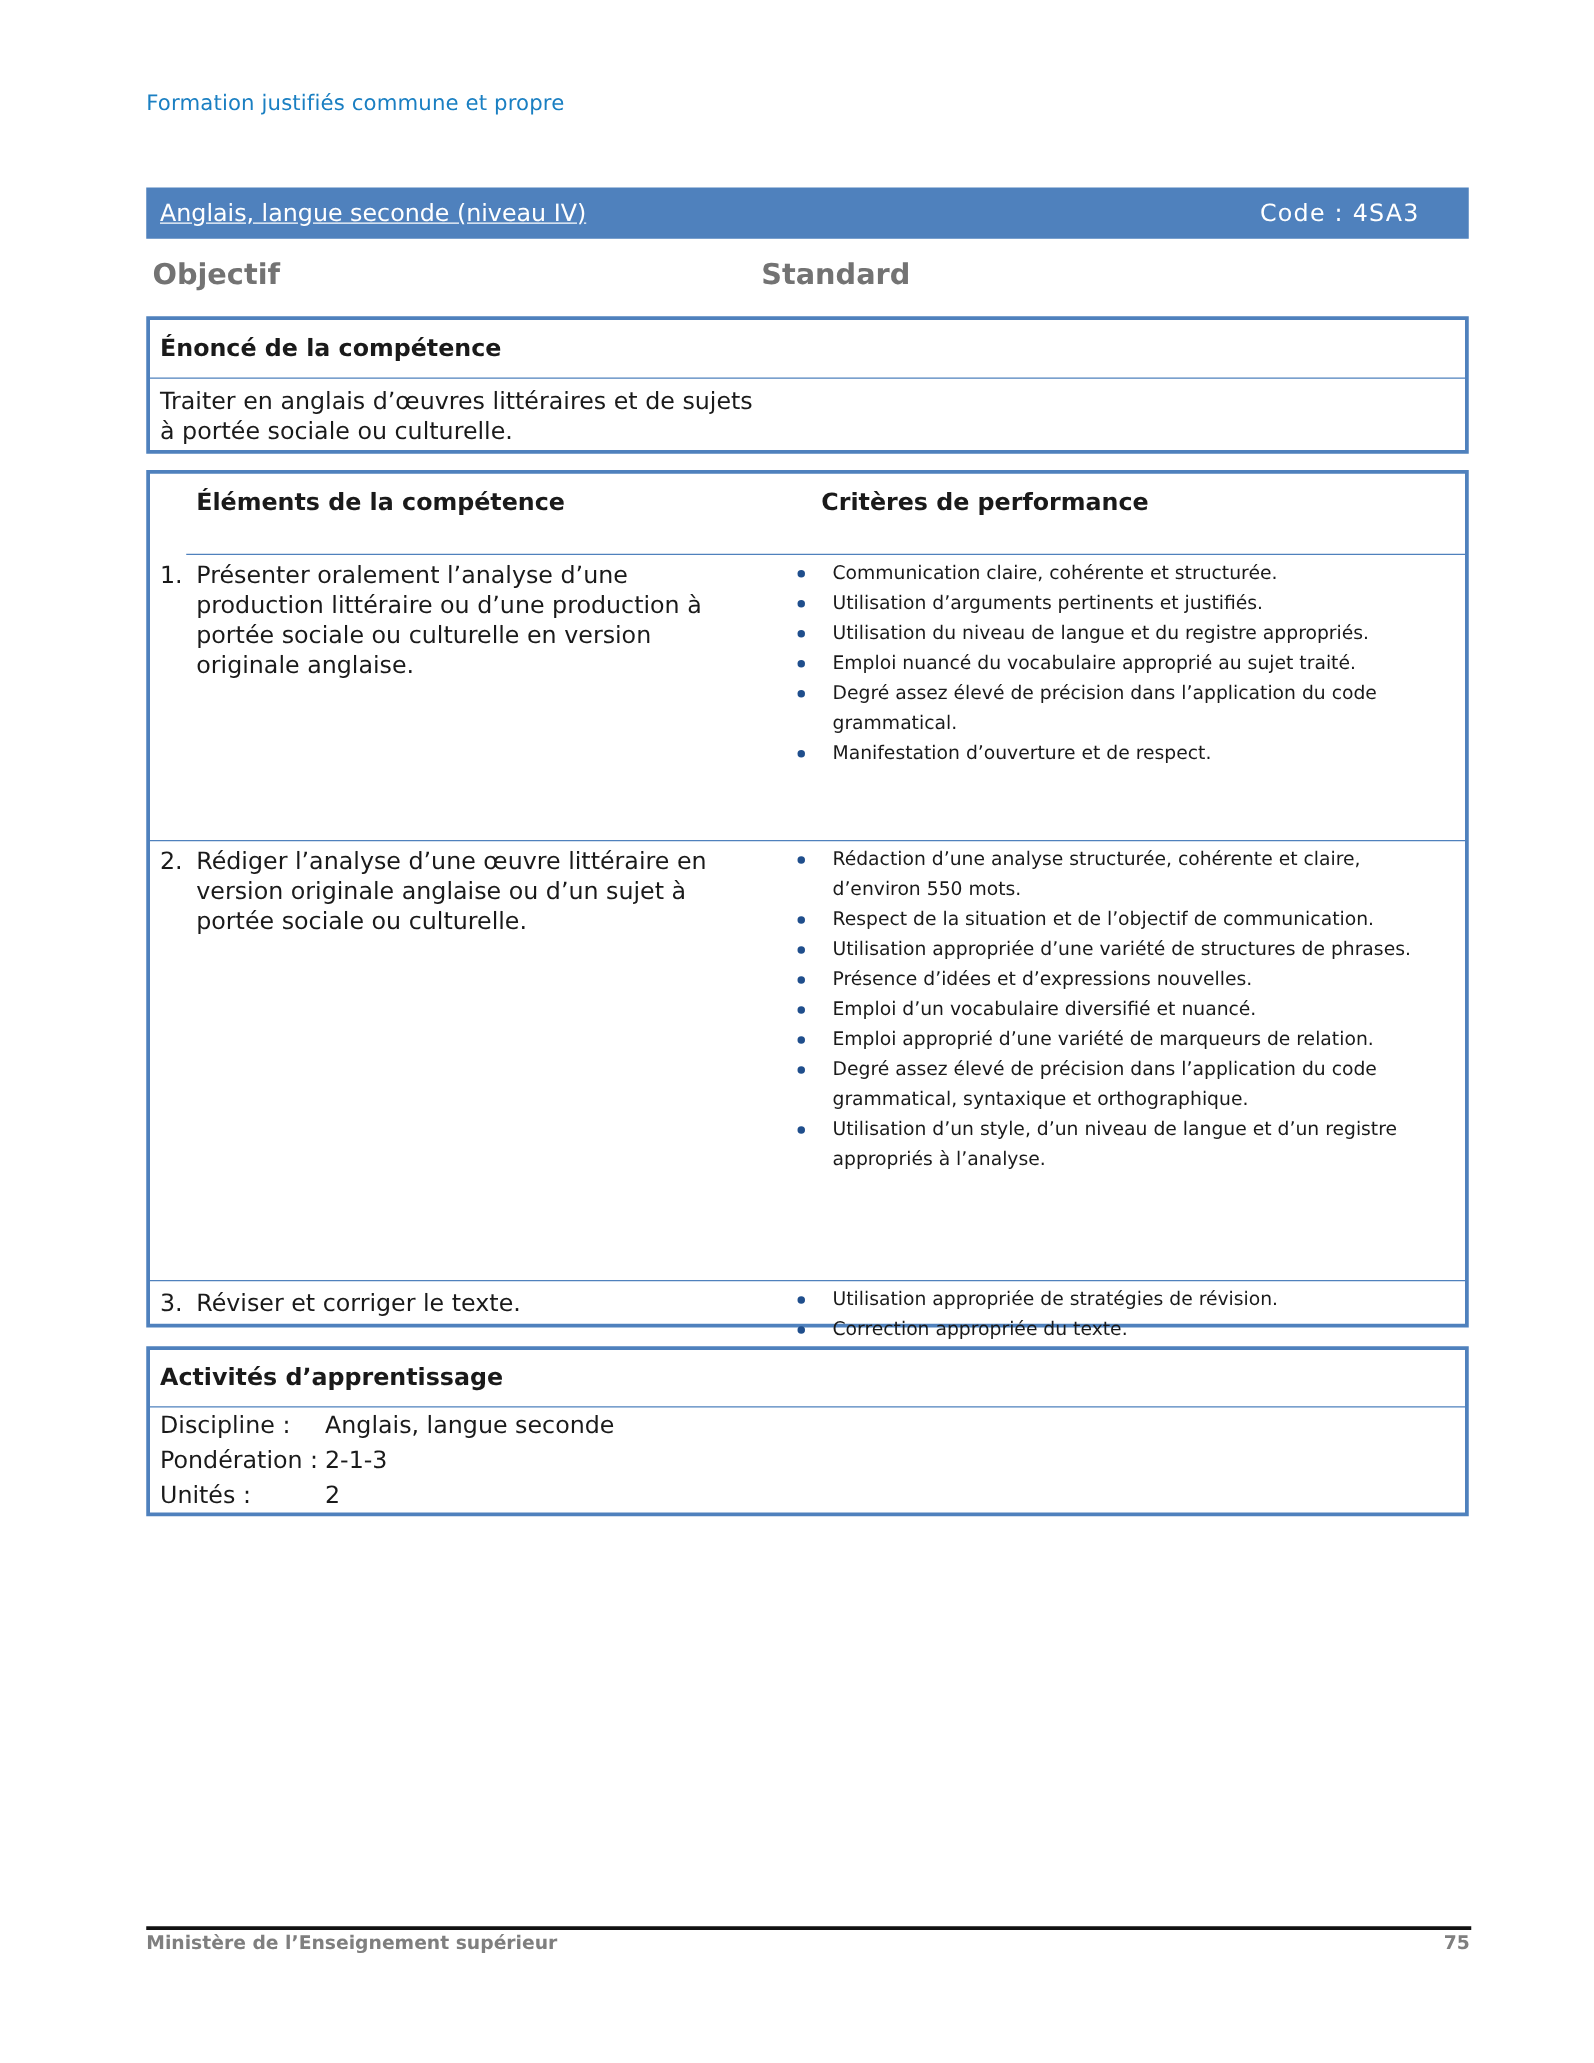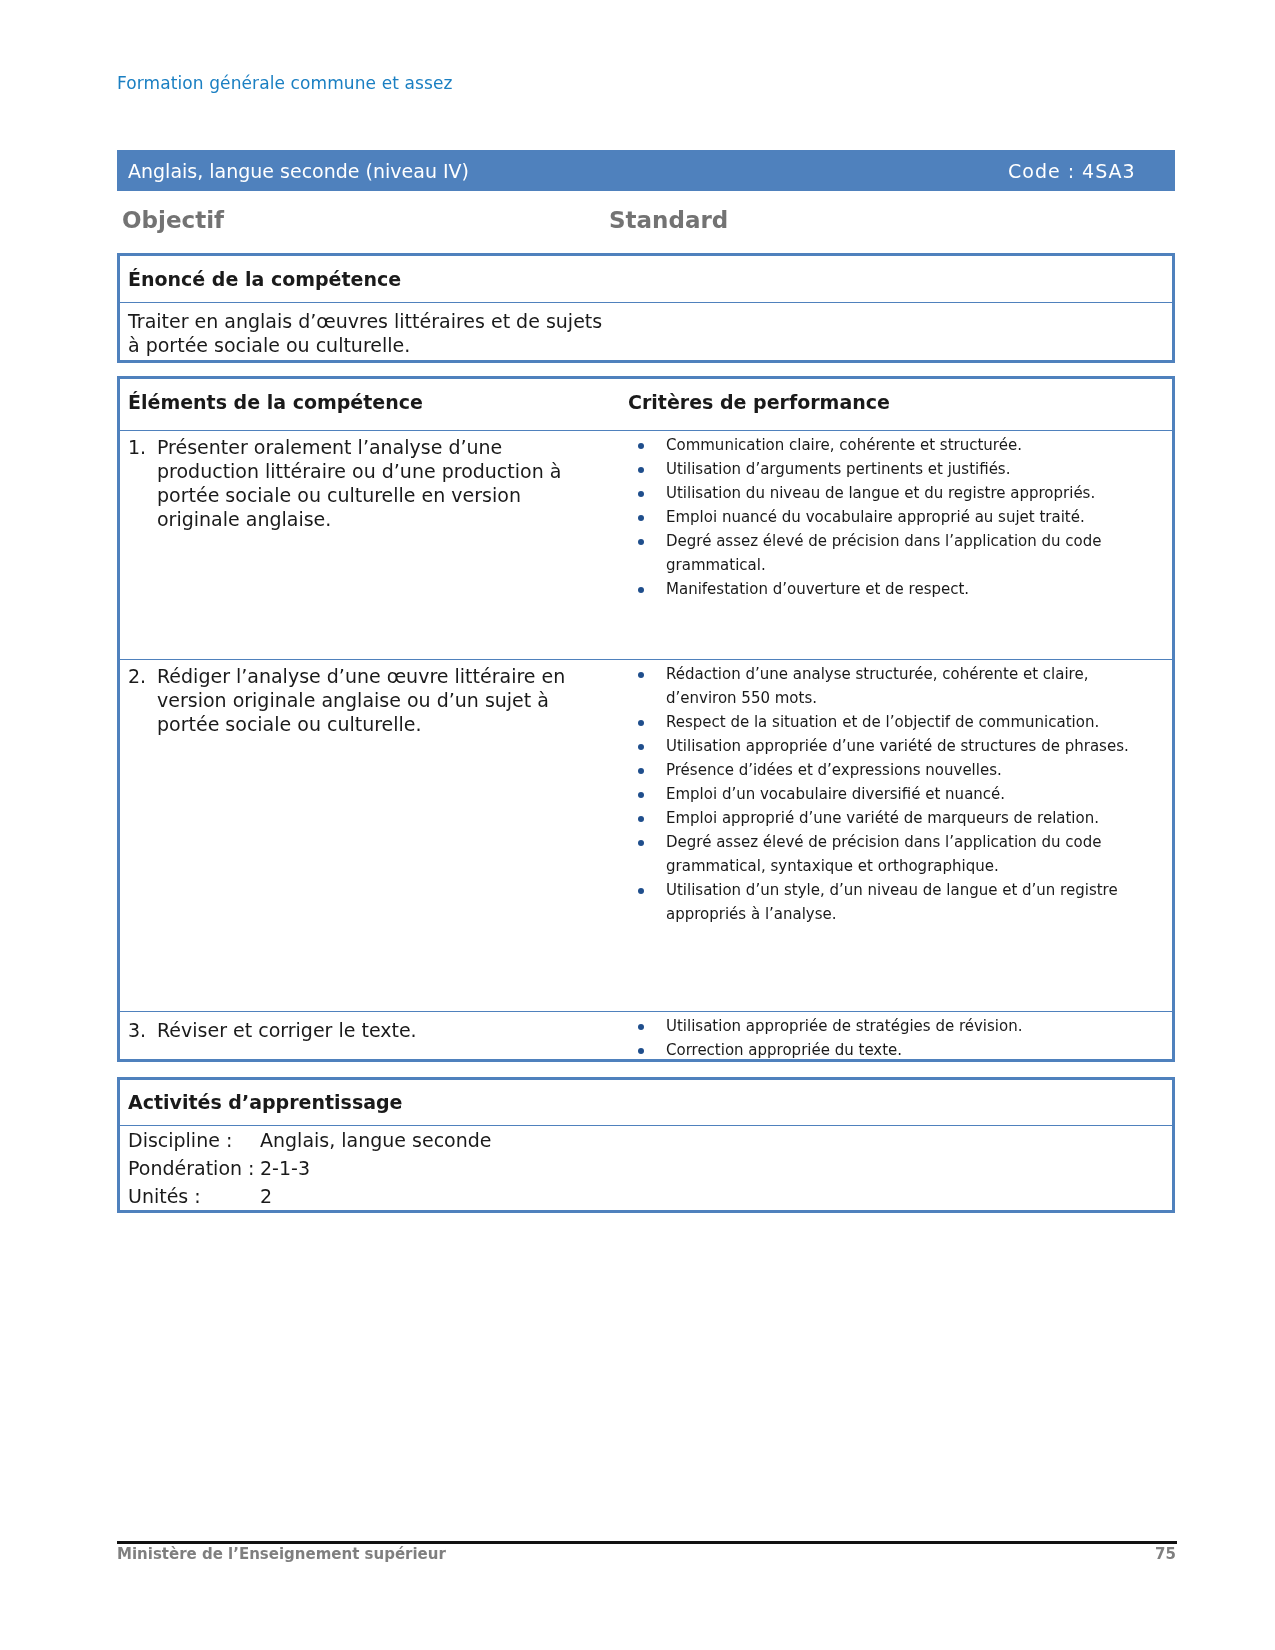--- a/index.html
+++ b/index.html
@@ -1,30 +1,30 @@
 <!DOCTYPE html>
 <html><head>
   <meta charset="utf-8">
   <style>
     html, body { margin: 0; padding: 0; background: #ffffff; }
     body { width: 1275px; height: 1650px; position: relative; font-family: "DejaVu Sans", sans-serif; color: #1a1a1a; }
     .running-header { position: absolute; left: 117px; top: 73px; font-size: 17px; color: #1a7fc2; letter-spacing: 0.1px; }
     .title-bar { position: absolute; left: 117px; top: 150px; width: 1058px; height: 41px; background: #4f81bd; color: #ffffff; font-size: 19px; box-sizing: border-box; }
-    .title-bar .left { position: absolute; left: 11px; top: 10px; }
+    .title-bar .left { position: absolute; left: 11px; top: 10px; text-decoration: underline; }
     .title-bar .right { position: absolute; left: 891px; top: 10px; letter-spacing: 1px; }
     .section-heads { position: absolute; left: 117px; top: 207px; width: 1058px; height: 36px; }
     .section-heads .h { position: absolute; top: 0; font-size: 23px; font-weight: bold; color: #737373; }
     .box { position: absolute; left: 117px; width: 1058px; border: 3px solid #4f81bd; box-sizing: border-box; }
     .box .head { font-size: 19px; font-weight: bold; padding: 0 0 0 8px; border-bottom: 1.5px solid #4f81bd; box-sizing: border-box; }
     .box .body { font-size: 19px; padding: 0 0 0 8px; line-height: 24px; }
     .enonce { top: 253px; height: 110px; }
     .enonce .head { height: 47px; line-height: 46px; }
     .enonce .body { padding-top: 6px; width: 480px; }
     .elements { top: 376px; height: 686px; }
-    .elements .head { height: 52px; line-height: 46px; position: relative; }
+    .elements .head { height: 65px; line-height: 46px; position: relative; margin-left: 29px; }
     .elements .head .col2 { position: absolute; left: 508px; top: 0; }
     .row { position: relative; border-bottom: 1.5px solid #4f81bd; box-sizing: border-box; }
     .row:last-child { border-bottom: none; }
     .row .el { position: absolute; left: 8px; top: 4px; width: 470px; font-size: 19px; line-height: 24px; }
     .row .el .num { position: absolute; left: 0; top: 0; }
     .row .el .txt { display: block; padding-left: 29px; }
     .row ul { position: absolute; left: 518px; top: 2px; margin: 0; padding: 0; list-style: none; width: 510px; }
     .row li { position: relative; font-size: 15px; line-height: 24px; padding-left: 28px; }
     .row li .bullet { position: absolute; left: 0; top: 10px; width: 6px; height: 6px; border-radius: 50%; background: #1f4e8c; }
     .r1 { height: 229px; }
@@ -34,21 +34,21 @@
     .activites .head { height: 46px; line-height: 45px; }
     .activites .kv { position: relative; font-size: 19px; line-height: 28px; padding-left: 8px; padding-top: 0; }
     .activites .kv .k { display: inline-block; width: 132px; }
     .footer-rule { position: absolute; left: 117px; top: 1541px; width: 1060px; height: 3px; background: #111111; }
     .footer-left { position: absolute; left: 117px; top: 1545px; font-size: 15px; font-weight: bold; color: #7f7f7f; }
     .footer-right { position: absolute; left: 1155px; top: 1545px; font-size: 15px; font-weight: bold; color: #7f7f7f; }
   </style>
 </head>
 <body>
 
-<div class="running-header">Formation générale commune et assez</div>
+<div class="running-header">Formation justifiés commune et propre</div>
 
 <div class="title-bar">
   <span class="left">Anglais, langue seconde (niveau IV)</span>
   <span class="right">Code : 4SA3</span>
 </div>
 
 <div class="section-heads">
   <span class="h" style="left:5px">Objectif</span>
   <span class="h" style="left:492px">Standard</span>
 </div>

